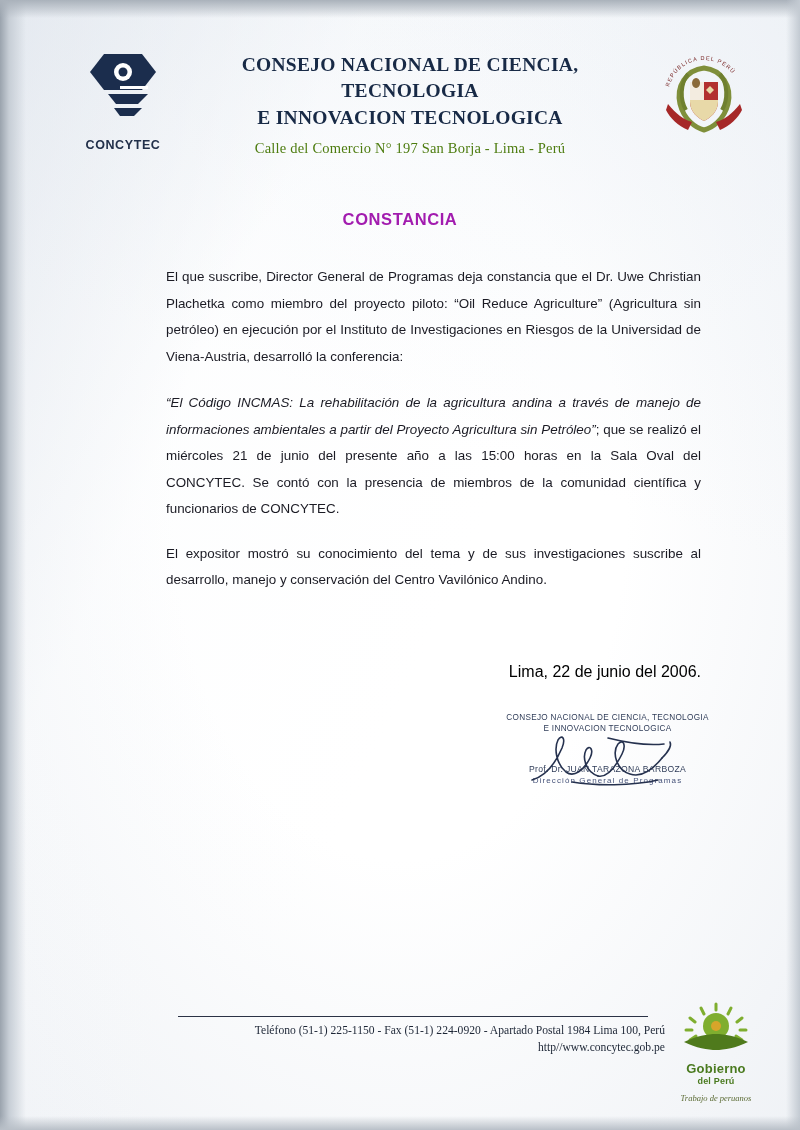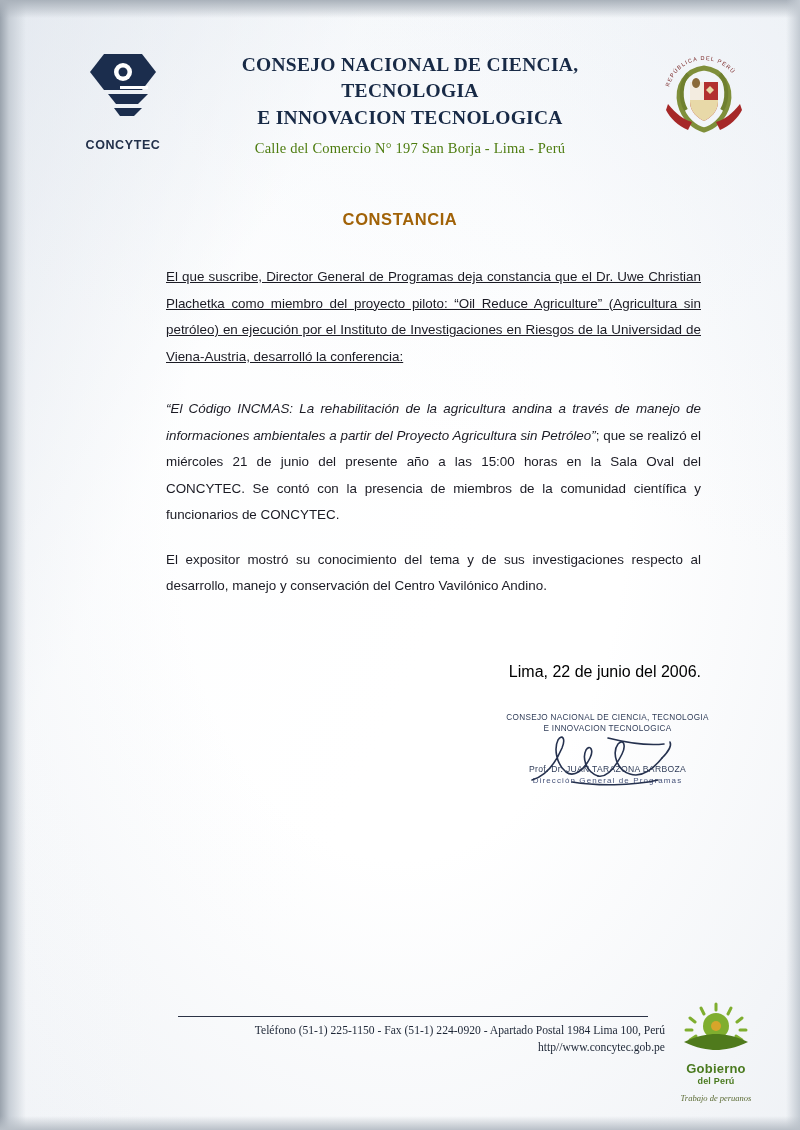--- a/index.html
+++ b/index.html
@@ -122,38 +122,38 @@
 
   
   .doc-title {
     position: absolute;
     left: 0;
     right: 0;
     top: 210px;
     text-align: center;
     font-size: 16.5px;
     font-weight: bold;
-    color: #a16207;
+    color: #a21caf;
     letter-spacing: 0.6px;
   }
   .body-col {
     position: absolute;
     left: 166px;
     top: 264px;
     width: 535px;
     color: #161620;
   }
   .para {
     font-size: 13.4px;
     line-height: 26.5px;
     text-align: justify;
     margin: 0 0 18px 0;
     color: #1b1b24;
   }
-  .para.tight { margin-bottom: 26px; text-decoration: underline; }
+  .para.tight { margin-bottom: 20px; }
   .quoted {
     font-style: italic;
   }
   .place-date {
     position: absolute;
     left: 166px;
     top: 663px;
     width: 535px;
     text-align: right;
     font-size: 16px;
@@ -314,21 +314,21 @@
       </div>
     </div>
 
     <div class="doc-title">CONSTANCIA</div>
 
     <div class="body-col">
       <p class="para tight">El que suscribe, Director General de Programas deja constancia que el Dr. Uwe Christian Plachetka como miembro del proyecto piloto: “Oil Reduce Agriculture” (Agricultura sin petróleo) en ejecución por el Instituto de Investigaciones en Riesgos de la Universidad de Viena-Austria, desarrolló la conferencia:</p>
 
       <p class="para"><span class="quoted">“El Código INCMAS: La rehabilitación de la agricultura andina a través de manejo de informaciones ambientales a partir del Proyecto Agricultura sin Petróleo”</span><span>; que se realizó el miércoles 21 de junio  del presente año a las 15:00 horas en la Sala Oval del CONCYTEC. Se contó con la presencia de miembros de la comunidad científica y funcionarios de CONCYTEC.</span></p>
 
-      <p class="para">El expositor mostró su conocimiento del tema y de sus investigaciones respecto al desarrollo, manejo y conservación del Centro Vavilónico Andino.</p>
+      <p class="para">El expositor mostró su conocimiento del tema y de sus investigaciones suscribe al desarrollo, manejo y conservación del Centro Vavilónico Andino.</p>
 
     </div>
 
     <div class="place-date">Lima, 22 de junio del 2006.</div>
 
     <div class="stamp">
       <div class="stamp-l1">CONSEJO NACIONAL DE CIENCIA, TECNOLOGIA</div>
       <div class="stamp-l2">E INNOVACION TECNOLOGICA</div>
       <div class="stamp-name">Prof. Dr. JUAN TARAZONA BARBOZA</div>
       <div class="stamp-role">Dirección General de Programas</div>

